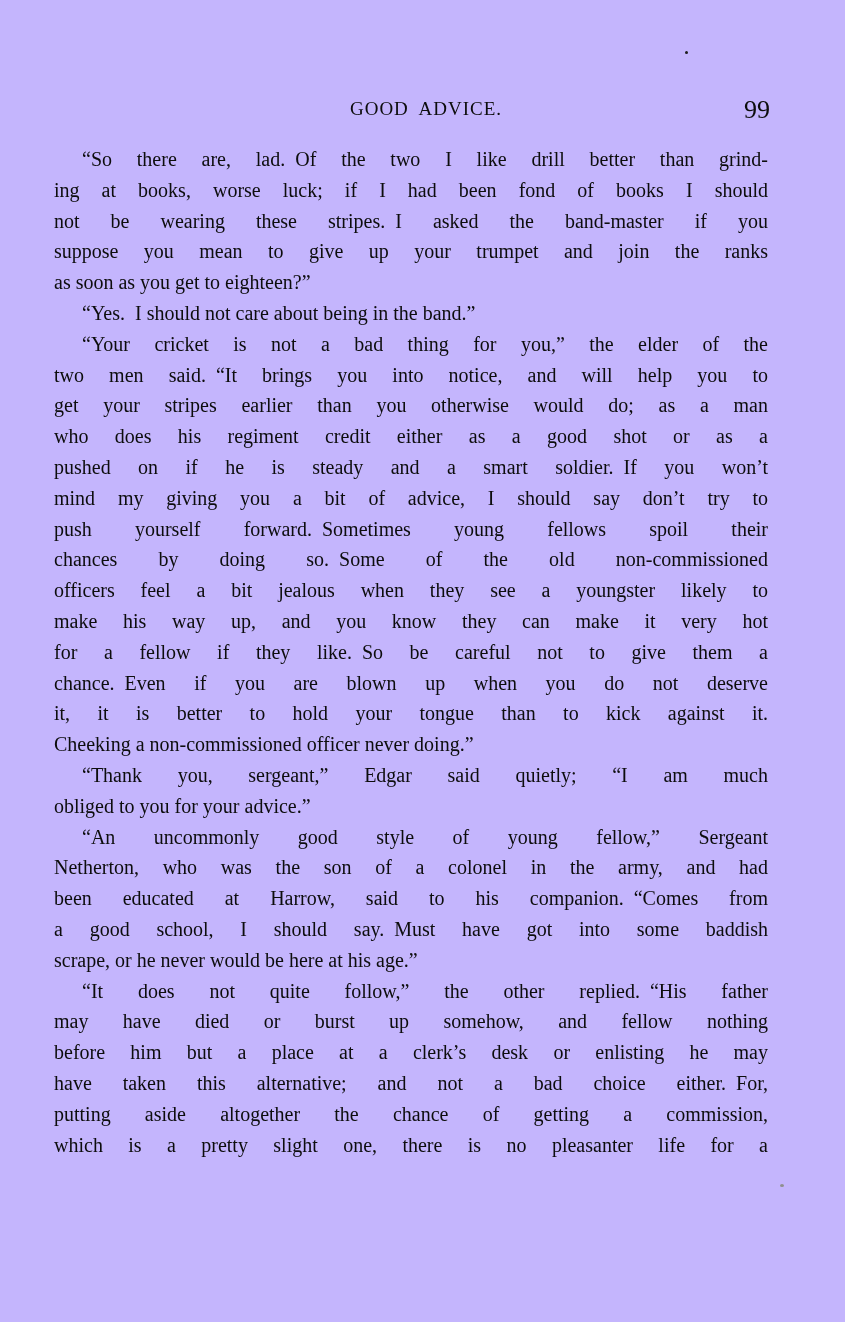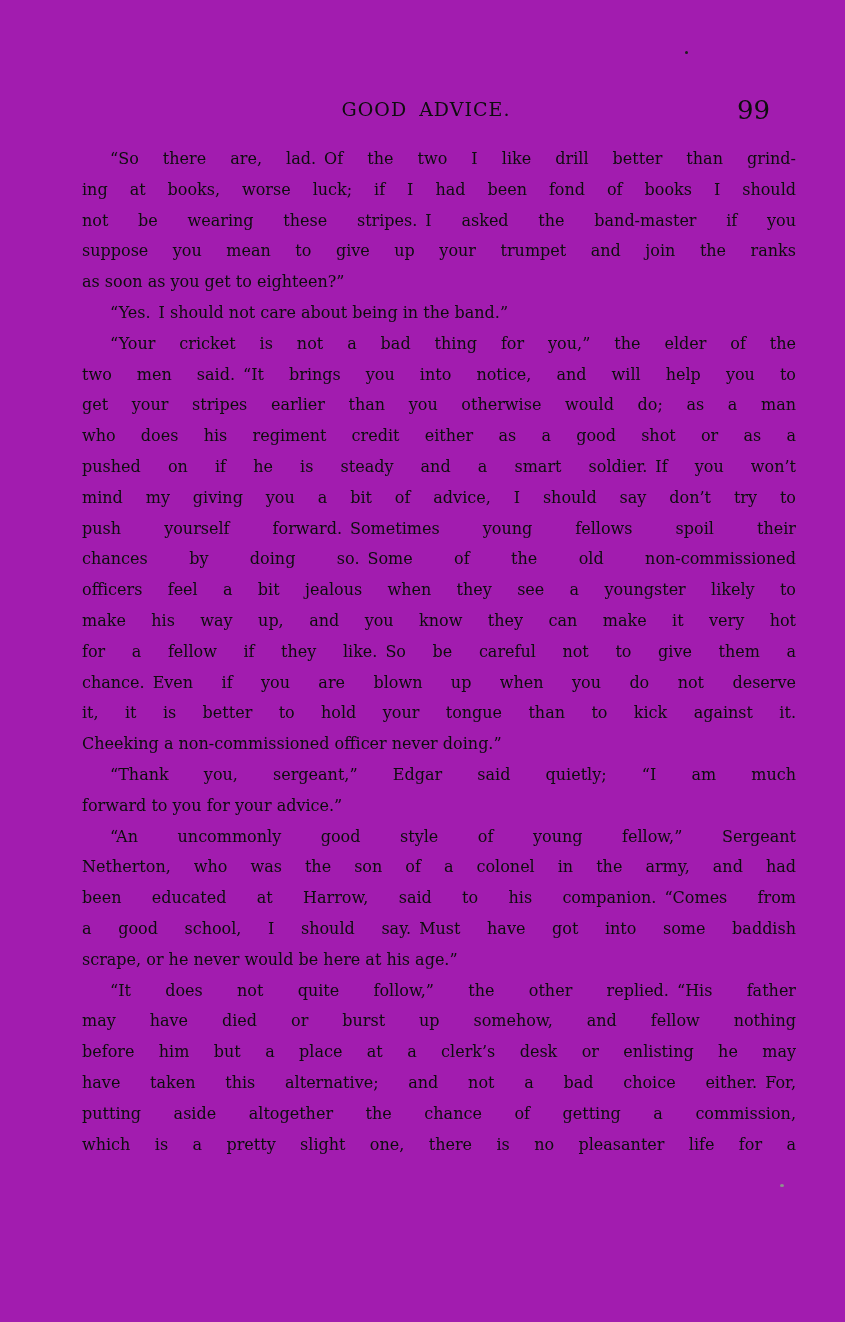--- a/index.html
+++ b/index.html
@@ -36,24 +36,24 @@
   }
   .folio {
     position: absolute;
     right: 13px;
     top: 96px;
     font-size: 26px;
     line-height: 1.1;
   }
   .textblock {
     position: absolute;
-    left: 82px;
+    left: 54px;
     top: 144px;
     width: 714px;
-    font-size: 16px;
+    font-size: 20px;
     line-height: 30.8px;
   }
   .para {
     margin: 0;
     padding: 0;
   }
   .line {
     text-align: justify;
     text-align-last: justify;
   }
@@ -78,21 +78,21 @@
     left: 780px;
     top: 1184px;
     width: 4px;
     height: 3px;
     background: #8f8f8f;
   }
 </style>
 </head>
 <body>
 
-<div class="scan" style="background: #a21caf; color: rgb(13, 13, 13);">
+<div class="scan" style="background: #c4b5fd; color: rgb(13, 13, 13); font-family: Liberation Serif, serif;">
   <div class="speck speck-top"></div>
   <div class="speck speck-right"></div>
 
   <header class="pagehead">
     <span class="running-title">GOOD ADVICE.</span>
     <span class="folio">99</span>
   </header>
 
   <main class="textblock" id="textblock">
       <div class="para">
@@ -116,21 +116,21 @@
         <div class="line">chances by doing so. Some of the old non-commissioned</div>
         <div class="line">officers feel a bit jealous when they see a youngster likely to</div>
         <div class="line">make his way up, and you know they can make it very hot</div>
         <div class="line">for a fellow if they like. So be careful not to give them a</div>
         <div class="line">chance. Even if you are blown up when you do not deserve</div>
         <div class="line">it, it is better to hold your tongue than to kick against it.</div>
         <div class="line para-end">Cheeking a non-commissioned officer never doing.”</div>
       </div>
       <div class="para">
         <div class="line para-start">“Thank you, sergeant,” Edgar said quietly; “I am much</div>
-        <div class="line para-end">forward to you for your advice.”</div>
+        <div class="line para-end">obliged to you for your advice.”</div>
       </div>
       <div class="para">
         <div class="line para-start">“An uncommonly good style of young fellow,” Sergeant</div>
         <div class="line">Netherton, who was the son of a colonel in the army, and had</div>
         <div class="line">been educated at Harrow, said to his companion. “Comes from</div>
         <div class="line">a good school, I should say. Must have got into some baddish</div>
         <div class="line para-end">scrape, or he never would be here at his age.”</div>
       </div>
       <div class="para">
         <div class="line para-start">“It does not quite follow,” the other replied. “His father</div>

